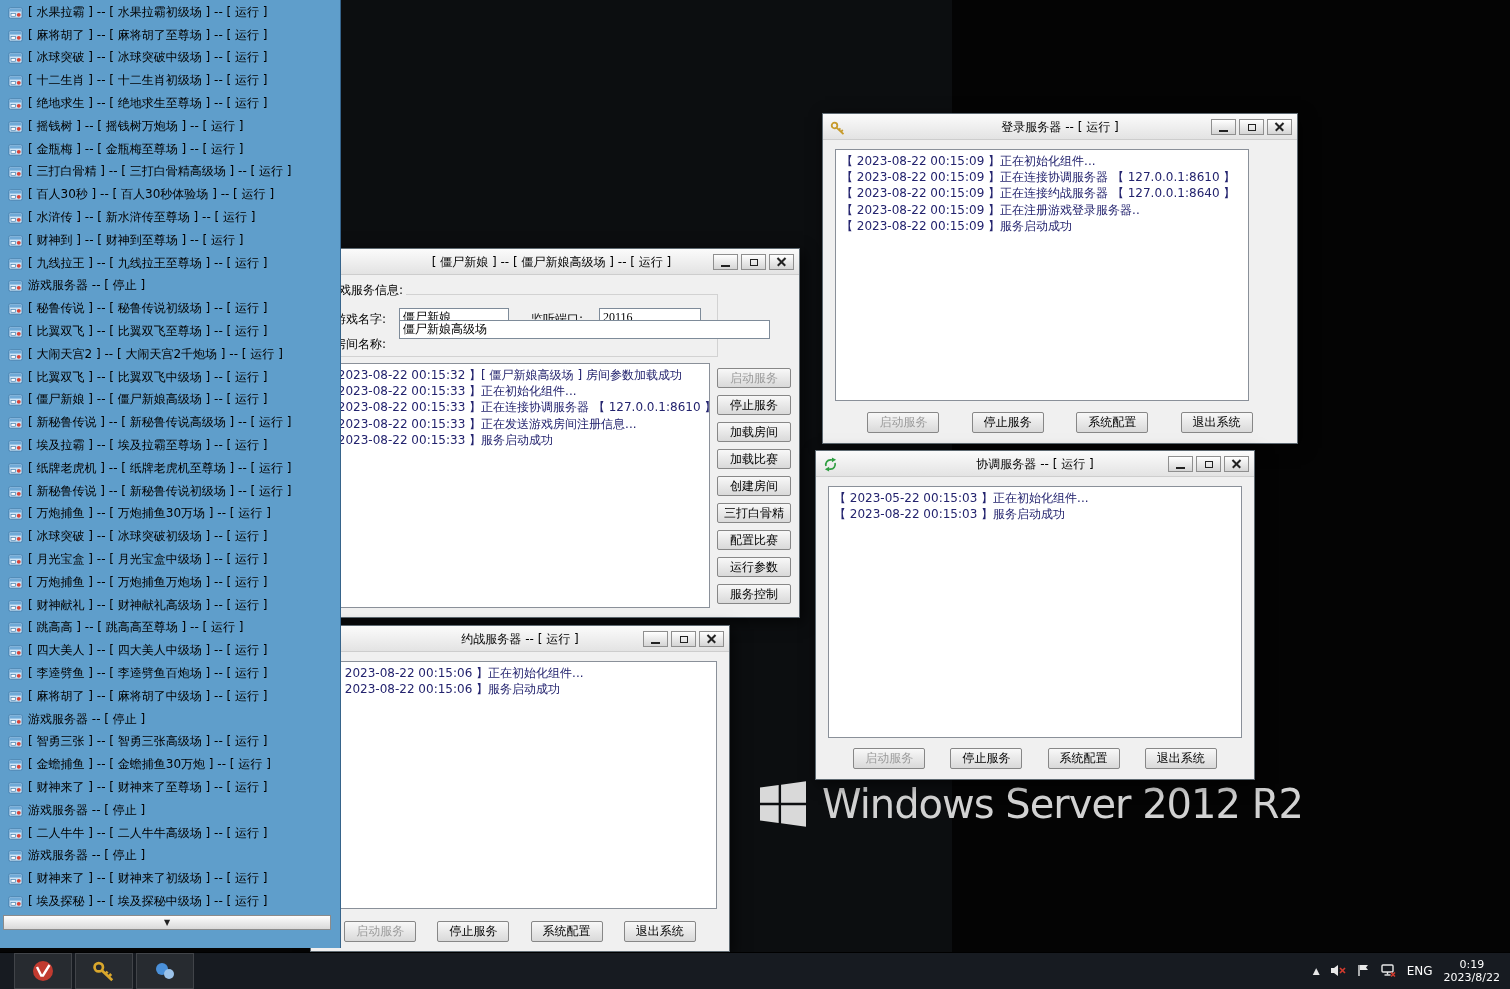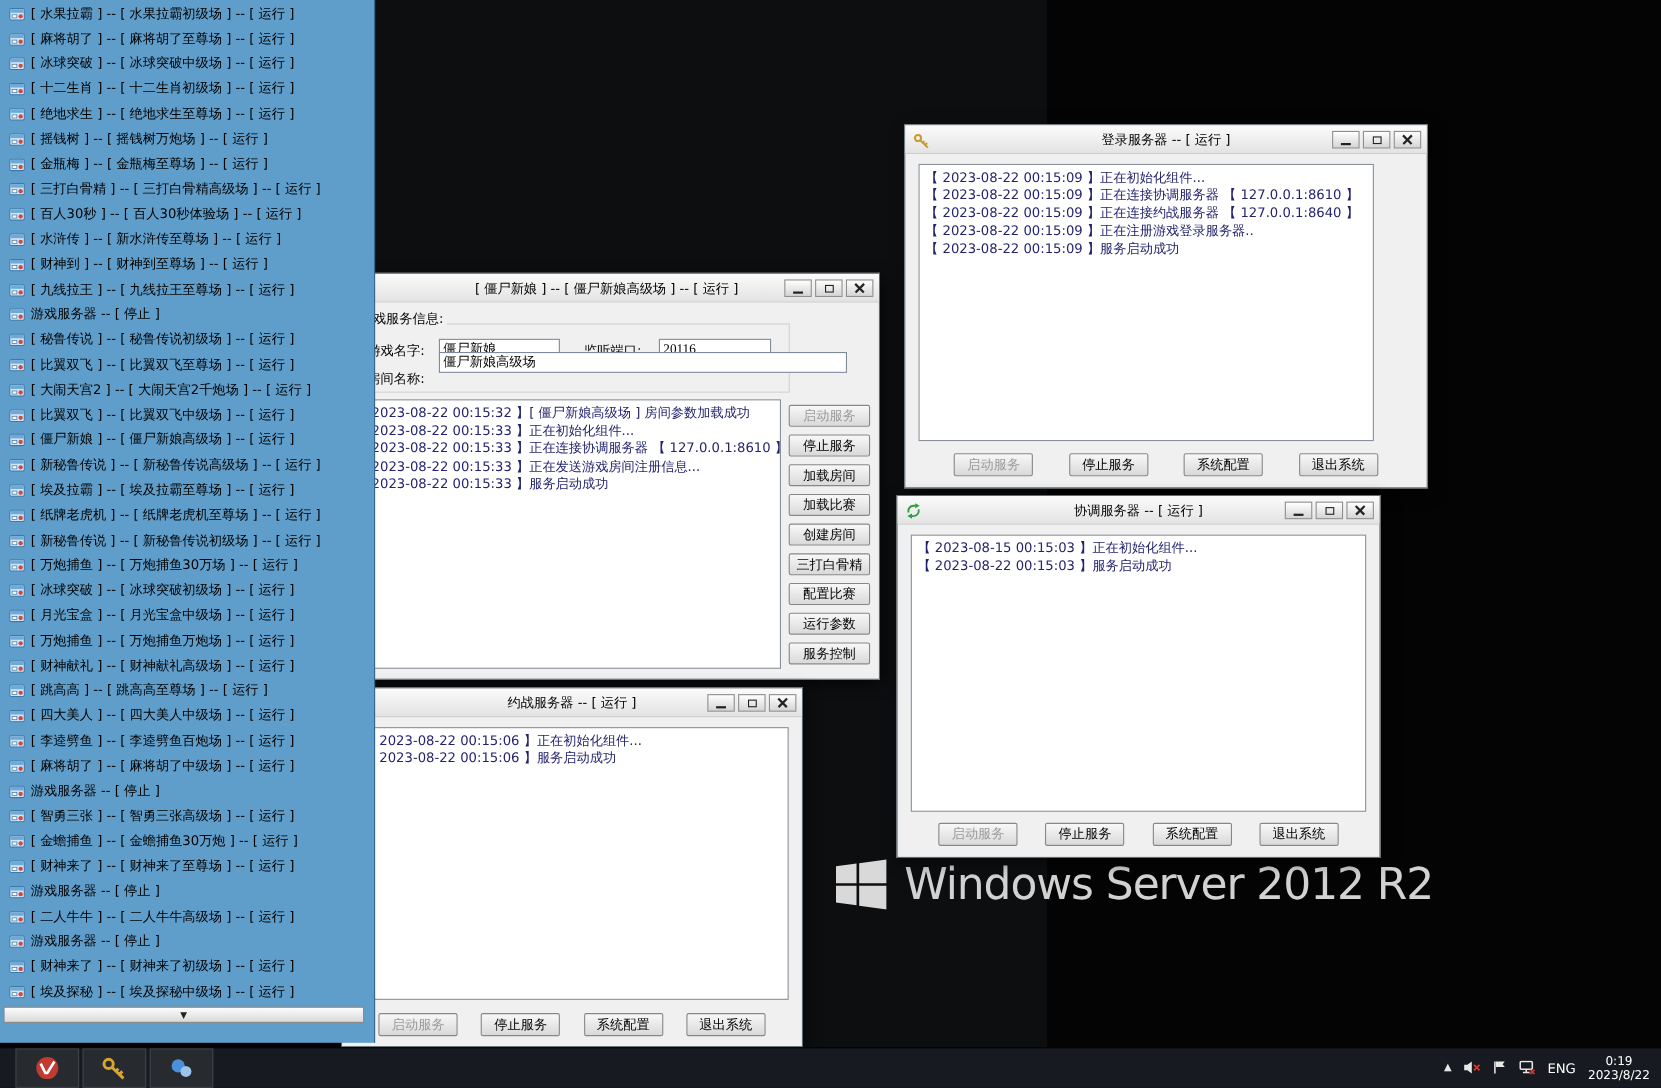--- a/index.html
+++ b/index.html
@@ -243,21 +243,21 @@
         </div>
       <div class="cap">
           <span class="gmax"></span>
         </div>
       <div class="cap">
           <span class="gx"></span>
         </div>
     </div>
   </div>
   <div class="logbox" style="left:12px;top:35px;width:414px;height:252px">
-    <div class="logline">【 2023-08-15 00:15:03 】正在初始化组件...</div>
+    <div class="logline">【 2023-05-22 00:15:03 】正在初始化组件...</div>
 
     <div class="logline">【 2023-08-22 00:15:03 】服务启动成功</div>
   </div>
   <div class="btnrow" style="top:297px">
     <button class="btn disabled">启动服务</button>
 
     <button class="btn">停止服务</button>
 
     <button class="btn">系统配置</button>
 

